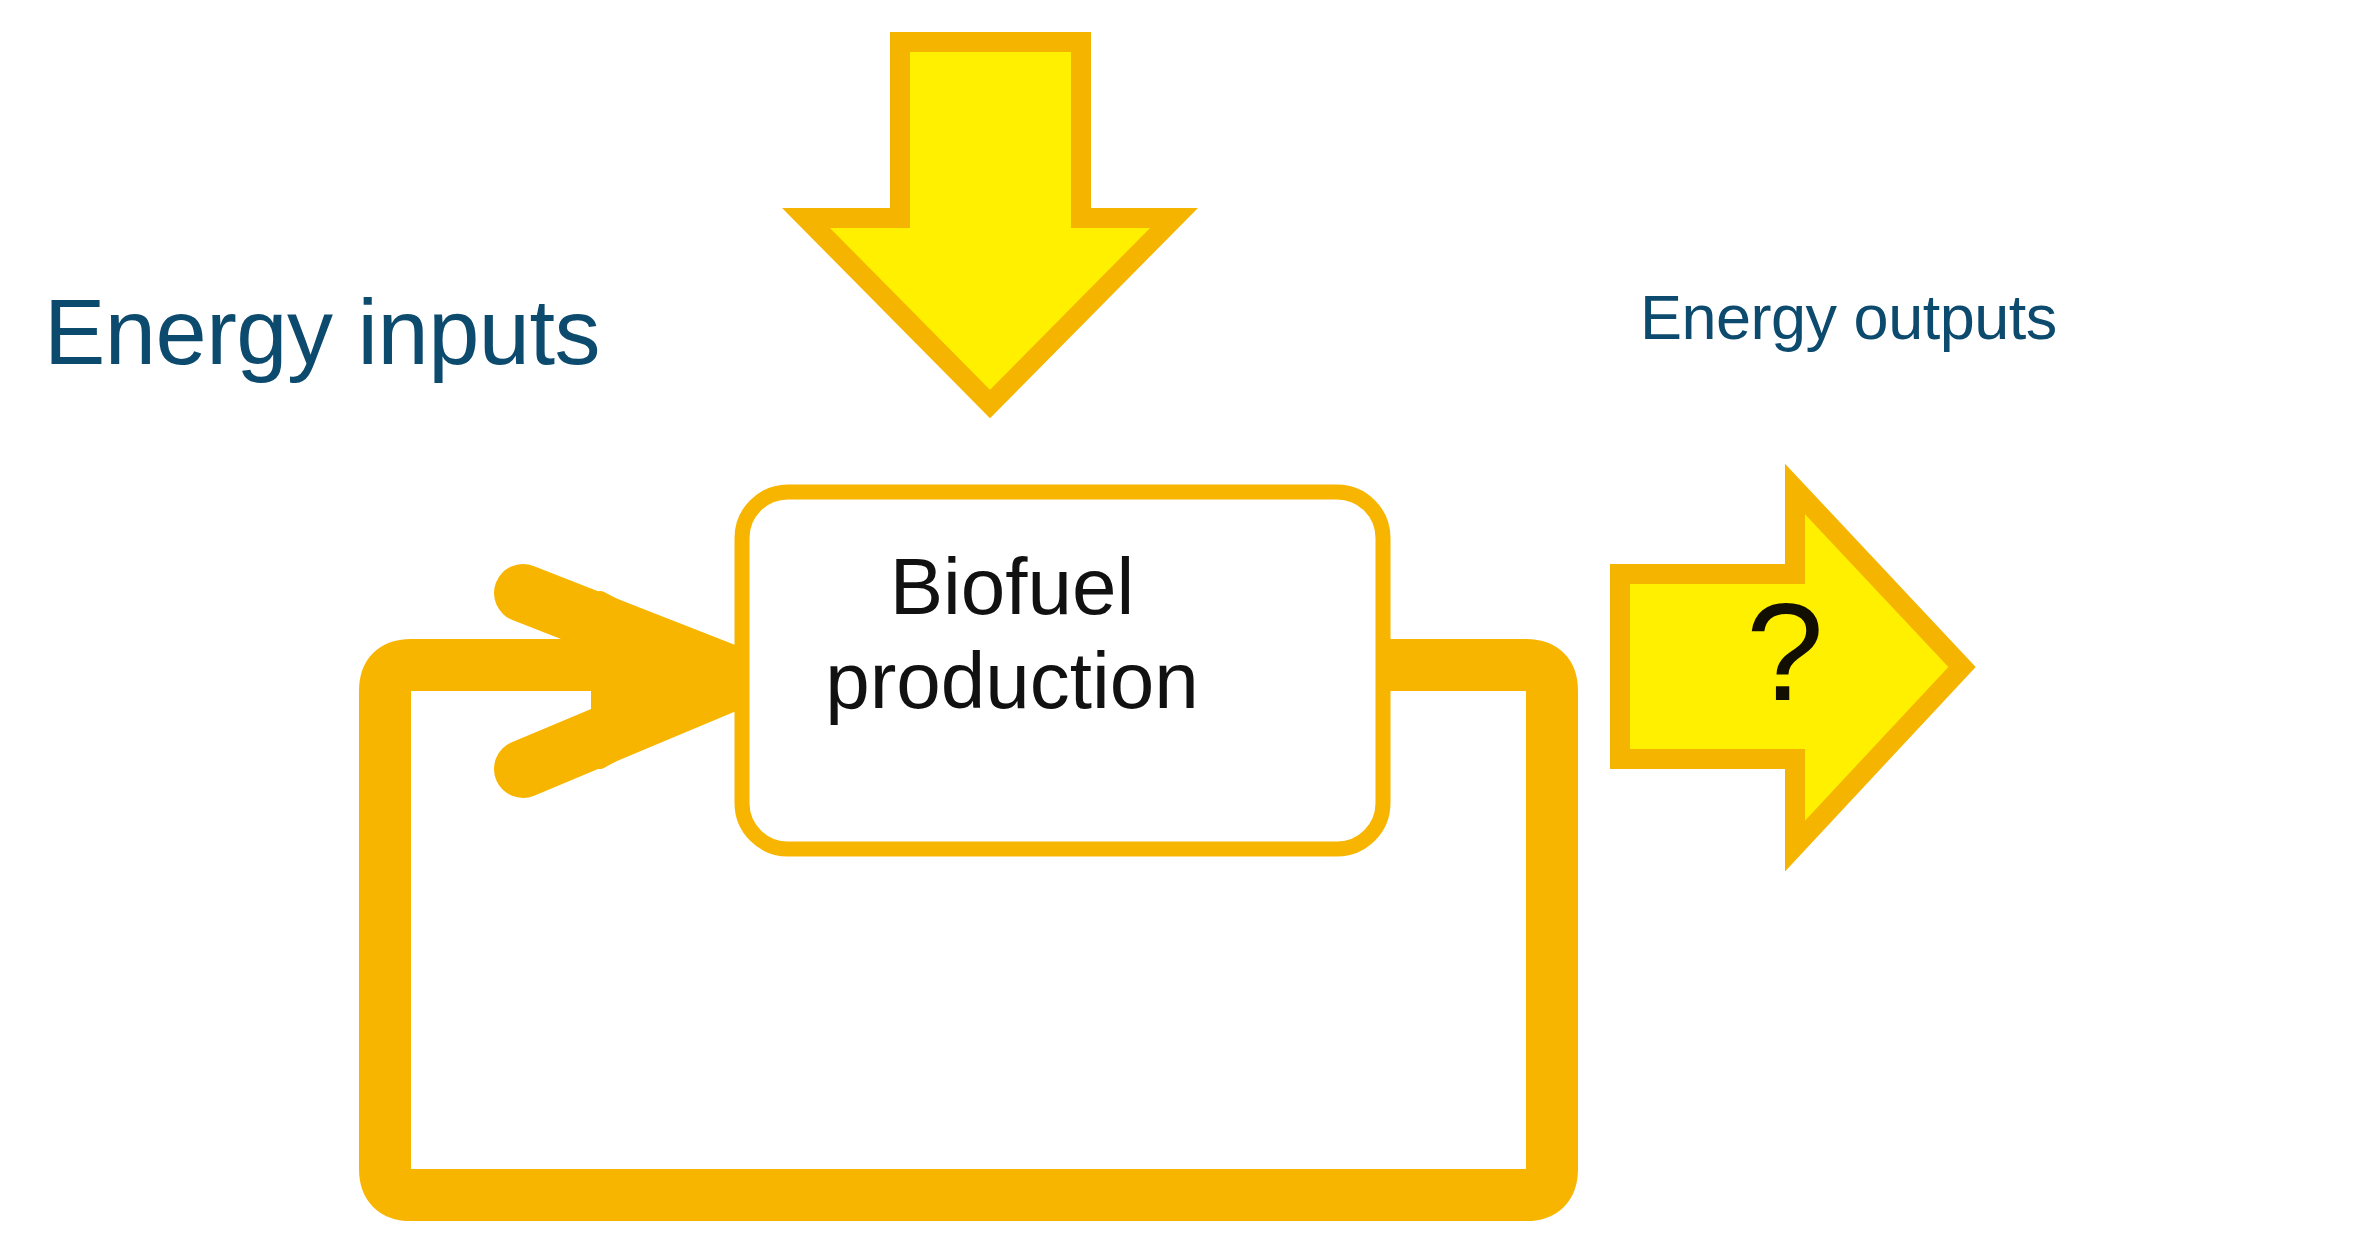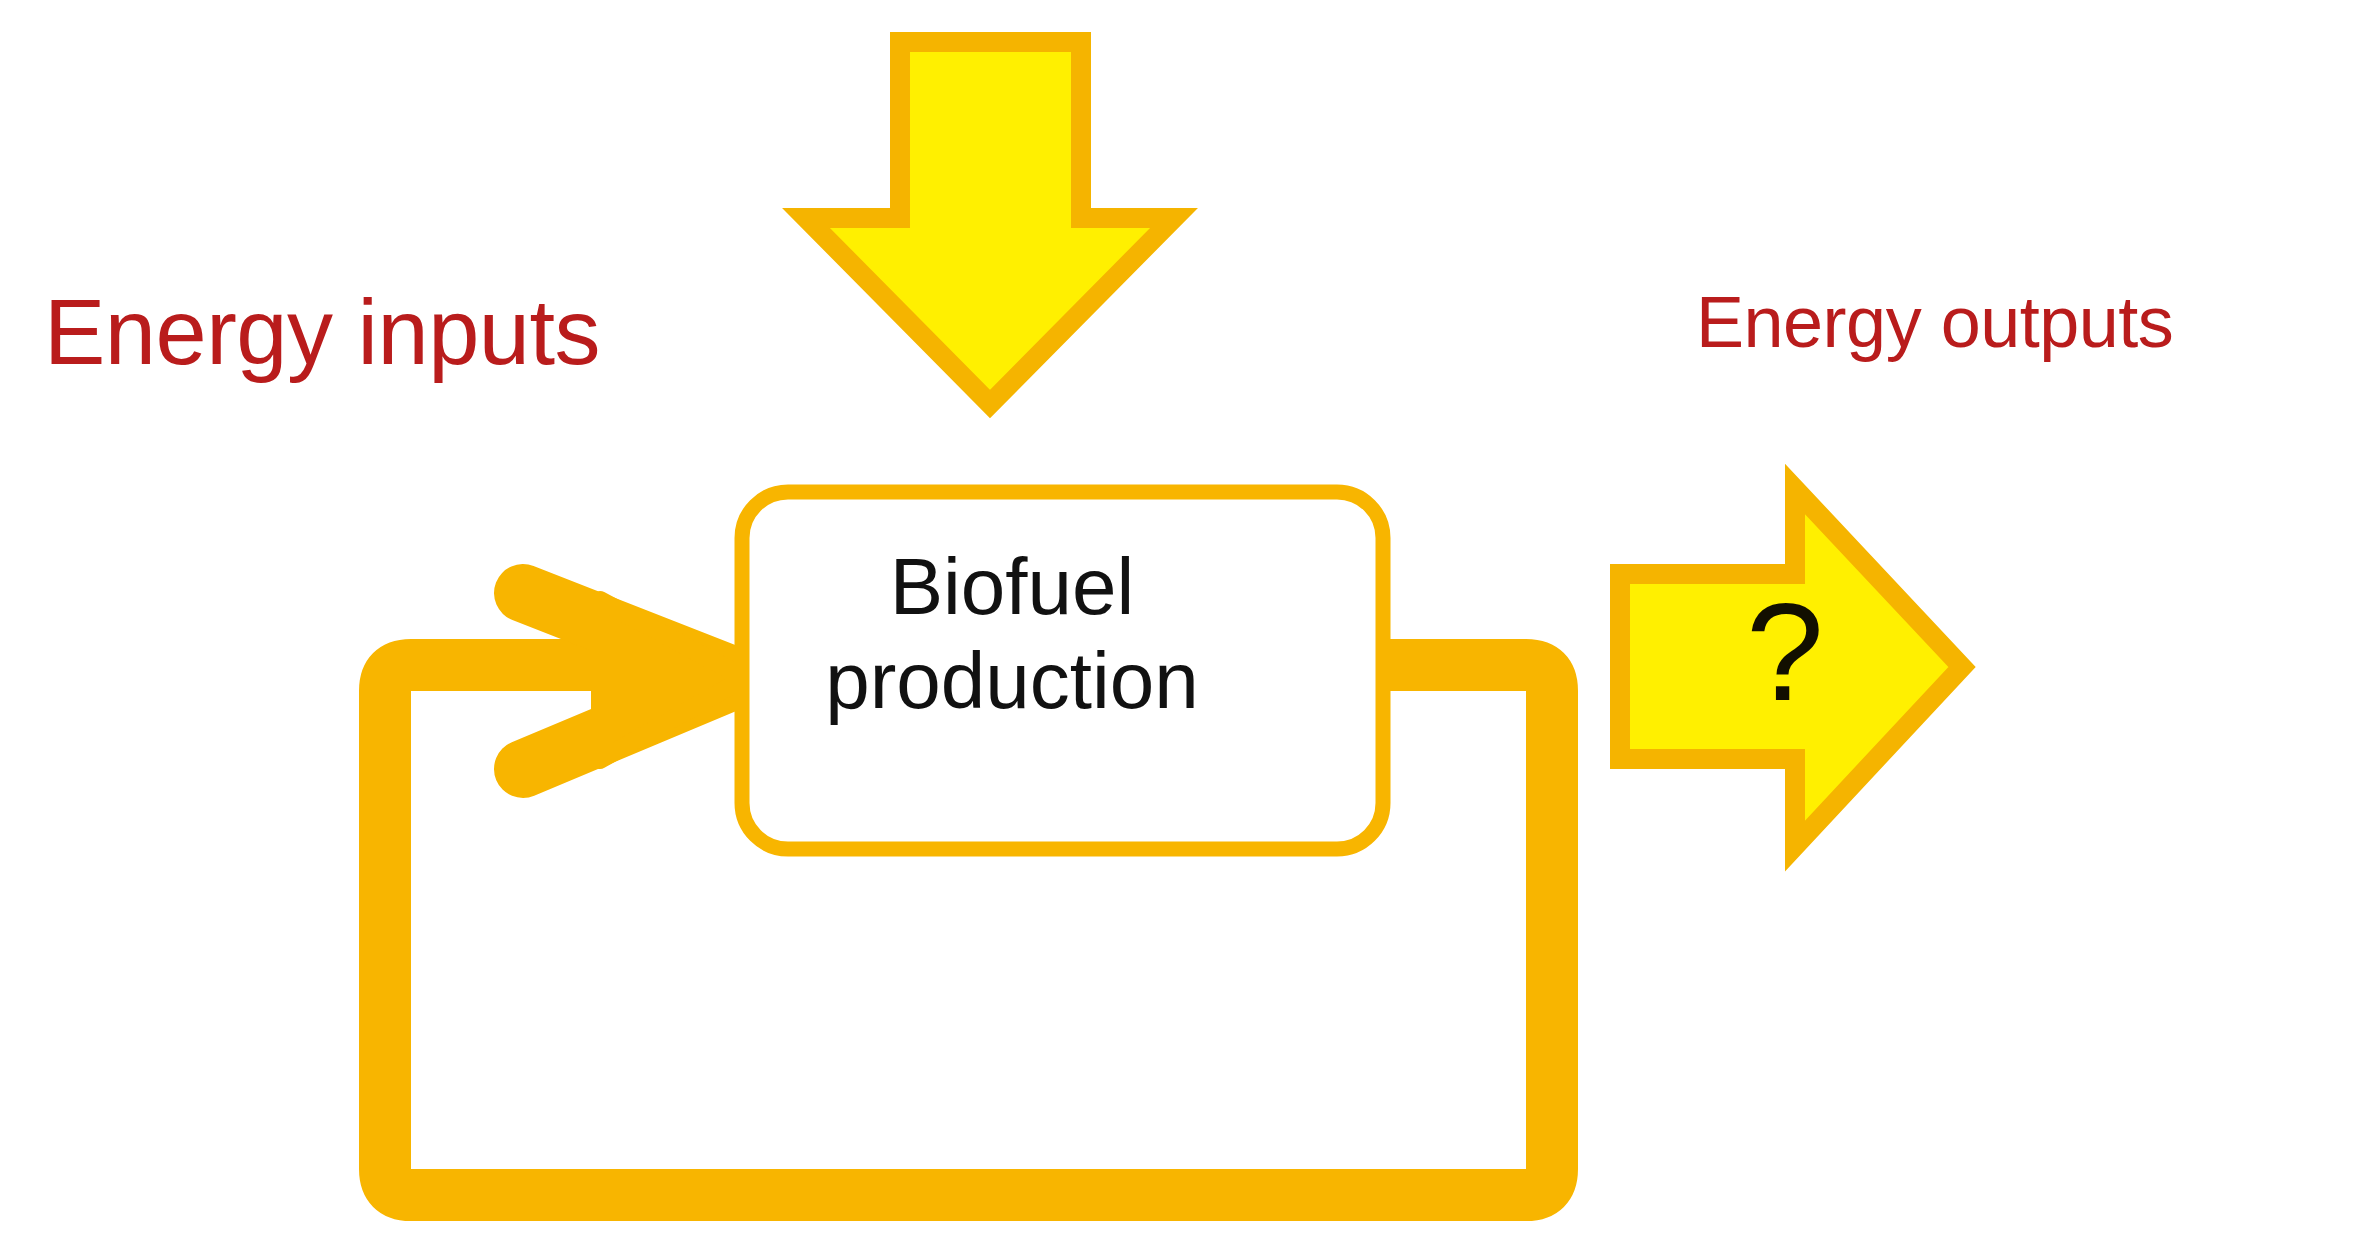--- a/index.html
+++ b/index.html
@@ -19,36 +19,36 @@
   }
   #diagram-svg {
     position: absolute;
     left: 0;
     top: 0;
     width: 2371px;
     height: 1254px;
   }
   .label-text {
     position: absolute;
-    color: #b91c1c;
+    color: #0c4a6e;
     font-family: "Liberation Sans", sans-serif;
     font-weight: 400;
     white-space: nowrap;
     line-height: 1;
   }
   #label-energy-inputs {
     left: 44px;
     top: 286px;
     font-size: 92px;
     letter-spacing: -0.5px;
   }
   #label-energy-outputs {
-    left: 1696px;
+    left: 1640px;
     top: 286px;
-    font-size: 72px;
+    font-size: 63px;
     letter-spacing: -0.5px;
   }
   #process-box-label {
     position: absolute;
     left: 750px;
     top: 540px;
     width: 524px;
     text-align: center;
     color: #111111;
     font-size: 80px;

